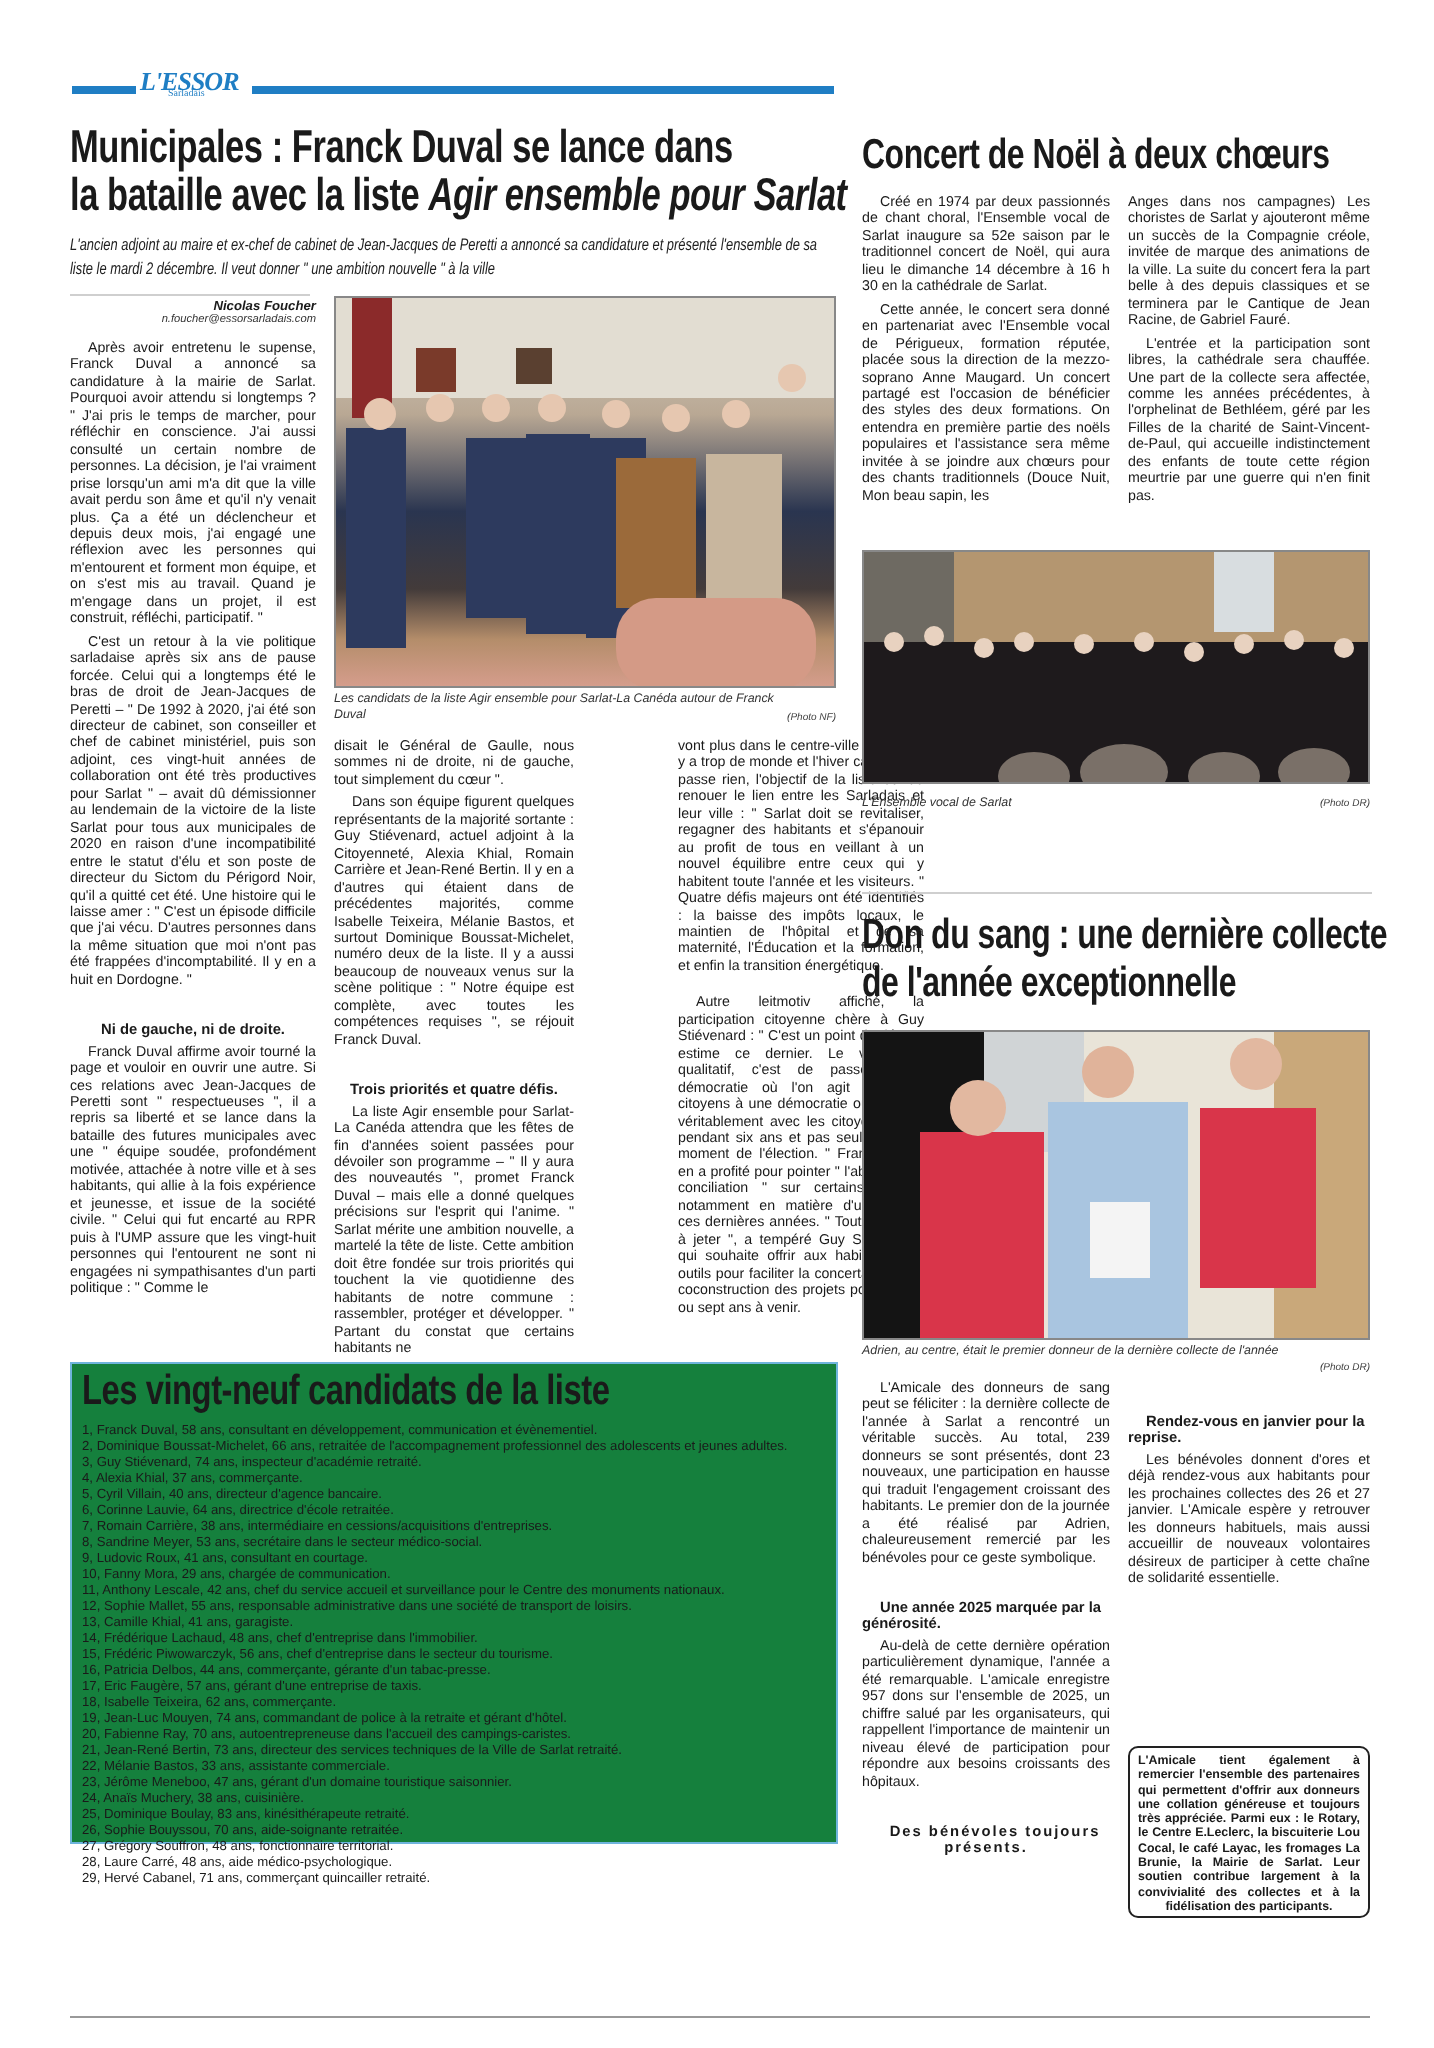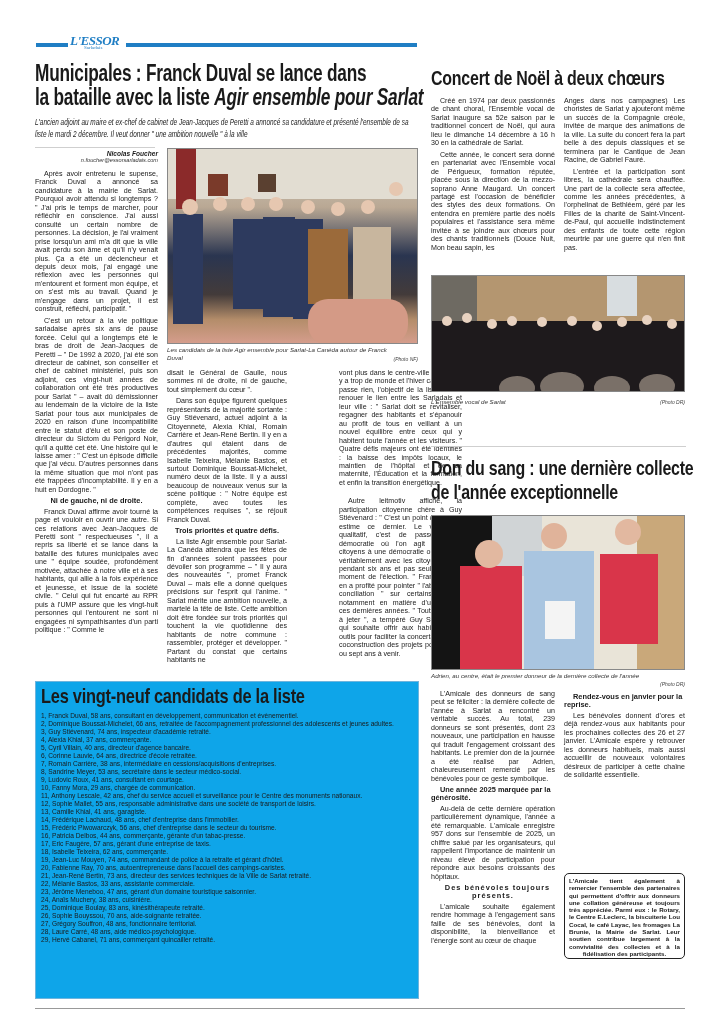--- a/index.html
+++ b/index.html
@@ -1,20 +1,20 @@
 <!DOCTYPE html>
 <html><head>
 <meta charset="utf-8">
 <style>
 *{box-sizing:border-box;margin:0;padding:0}
 body{width:717px;height:1024px;background:#fff;position:relative;overflow:hidden;font-family:"Liberation Sans",sans-serif;color:#1a1a1a}
 .abs{position:absolute}
 .txt{font-size:7.1px;line-height:8.45px;text-align:justify;hyphens:auto}
 .txt p{text-indent:9px;margin-bottom:3px}
-.txt h4{font-size:7.4px;font-weight:bold;text-align:center;margin:3px 0 2px}
+.txt h4{font-size:7.4px;font-weight:bold;text-align:center;margin:17px 0 2px}
 .condensed{font-family:"Liberation Sans",sans-serif;font-weight:bold;transform-origin:left top;white-space:nowrap;letter-spacing:-0.3px}
 .rule{position:absolute;height:1px;background:#cfcfcf}
 .caption{font-size:6.2px;font-style:italic;color:#333;line-height:7.5px}
 .credit{font-size:5px;font-style:italic;color:#444;text-align:right}
 .photo{position:absolute;overflow:hidden;border:1px solid #888}
 </style>
 </head>
 <body>
 
 <div class="abs" style="left:36px;top:38px;width:381px;height:14px;">
@@ -82,21 +82,21 @@
   <p>Dans son équipe figurent quelques représentants de la majorité sortante : Guy Stiévenard, actuel adjoint à la Citoyenneté, Alexia Khial, Romain Carrière et Jean-René Bertin. Il y en a d'autres qui étaient dans de précédentes majorités, comme Isabelle Teixeira, Mélanie Bastos, et surtout Dominique Boussat-Michelet, numéro deux de la liste. Il y a aussi beaucoup de nouveaux venus sur la scène politique : " Notre équipe est complète, avec toutes les compétences requises ", se réjouit Franck Duval.</p>
   <h4>Trois priorités et quatre défis.</h4>
   <p>La liste Agir ensemble pour Sarlat-La Canéda attendra que les fêtes de fin d'années soient passées pour dévoiler son programme – " Il y aura des nouveautés ", promet Franck Duval – mais elle a donné quelques précisions sur l'esprit qui l'anime. " Sarlat mérite une ambition nouvelle, a martelé la tête de liste. Cette ambition doit être fondée sur trois priorités qui touchent la vie quotidienne des habitants de notre commune : rassembler, protéger et développer. " Partant du constat que certains habitants ne</p>
 </div>
 
 <div class="abs txt" style="left:295px;top:369px;width:123px;margin-left:44px;">
   <p style="text-indent:0;margin-bottom:10px">vont plus dans le centre-ville l'été car il y a trop de monde et l'hiver car il ne s'y passe rien, l'objectif de la liste est de renouer le lien entre les Sarladais et leur ville : " Sarlat doit se revitaliser, regagner des habitants et s'épanouir au profit de tous en veillant à un nouvel équilibre entre ceux qui y habitent toute l'année et les visiteurs. " Quatre défis majeurs ont été identifiés : la baisse des impôts locaux, le maintien de l'hôpital et de sa maternité, l'Éducation et la formation, et enfin la transition énergétique.</p>
   <p>Autre leitmotiv affiché, la participation citoyenne chère à Guy Stiévenard : " C'est un point de départ, estime ce dernier. Le vrai saut qualitatif, c'est de passer d'une démocratie où l'on agit pour les citoyens à une démocratie où l'on agit véritablement avec les citoyens et ce pendant six ans et pas seulement au moment de l'élection. " Franck Duval en a profité pour pointer " l'absence de conciliation " sur certains projets, notamment en matière d'urbanisme, ces dernières années. " Tout n'est pas à jeter ", a tempéré Guy Stiévenard, qui souhaite offrir aux habitants des outils pour faciliter la concertation et la coconstruction des projets pour les six ou sept ans à venir.</p>
 </div>
 
-<div class="abs" style="left:35px;top:681px;width:384px;height:318px;background:#0ea5e9;border:1px solid #6fb4dc;">
+<div class="abs" style="left:35px;top:681px;width:384px;height:241px;background:#15803d;border:1px solid #6fb4dc;">
   <div class="abs condensed" style="left:5px;top:3px;font-size:21px;line-height:22px;transform:scaleX(0.78);">Les vingt-neuf candidats de la liste</div>
   <ol class="abs" id="cand-list" style="left:5px;top:30px;width:375px;list-style:none;font-size:6.6px;line-height:8.0px;color:#1a1a1a;">
       <li style="padding-left: 8px; text-indent: -8px;">1, Franck Duval, 58 ans, consultant en développement, communication et évènementiel.</li>
       <li style="padding-left: 8px; text-indent: -8px;">2, Dominique Boussat-Michelet, 66 ans, retraitée de l'accompagnement professionnel des adolescents et jeunes adultes.</li>
       <li style="padding-left: 8px; text-indent: -8px;">3, Guy Stiévenard, 74 ans, inspecteur d'académie retraité.</li>
       <li style="padding-left: 8px; text-indent: -8px;">4, Alexia Khial, 37 ans, commerçante.</li>
       <li style="padding-left: 8px; text-indent: -8px;">5, Cyril Villain, 40 ans, directeur d'agence bancaire.</li>
       <li style="padding-left: 8px; text-indent: -8px;">6, Corinne Lauvie, 64 ans, directrice d'école retraitée.</li>
       <li style="padding-left: 8px; text-indent: -8px;">7, Romain Carrière, 38 ans, intermédiaire en cessions/acquisitions d'entreprises.</li>
       <li style="padding-left: 8px; text-indent: -8px;">8, Sandrine Meyer, 53 ans, secrétaire dans le secteur médico-social.</li>
@@ -186,21 +186,20 @@
   </svg>
 </div>
 <div class="abs caption" style="left:431px;top:672px;width:254px;">Adrien, au centre, était le premier donneur de la dernière collecte de l'année</div>
 <div class="abs credit" style="left:630px;top:681px;width:55px;">(Photo DR)</div>
 
 <div class="abs txt" style="left:431px;top:690px;width:124px;">
   <p>L'Amicale des donneurs de sang peut se féliciter : la dernière collecte de l'année à Sarlat a rencontré un véritable succès. Au total, 239 donneurs se sont présentés, dont 23 nouveaux, une participation en hausse qui traduit l'engagement croissant des habitants. Le premier don de la journée a été réalisé par Adrien, chaleureusement remercié par les bénévoles pour ce geste symbolique.</p>
   <h4 style="text-align:left;text-indent:9px">Une année 2025 marquée par la générosité.</h4>
   <p>Au-delà de cette dernière opération particulièrement dynamique, l'année a été remarquable. L'amicale enregistre 957 dons sur l'ensemble de 2025, un chiffre salué par les organisateurs, qui rappellent l'importance de maintenir un niveau élevé de participation pour répondre aux besoins croissants des hôpitaux.</p>
   <h4 style="text-align:center;text-indent:9px;letter-spacing:1px">Des bénévoles toujours présents.</h4>
-  <p>L'amicale souhaite également rendre hommage à l'engagement sans faille de ses bénévoles, dont la disponibilité, la bienveillance et l'énergie sont au cœur de chaque</p>
 </div>
 
 <div class="abs txt" style="left:564px;top:690px;width:121px;">
   <h4 style="text-align:left;text-indent:9px">Rendez-vous en janvier pour la reprise.</h4>
   <p>Les bénévoles donnent d'ores et déjà rendez-vous aux habitants pour les prochaines collectes des 26 et 27 janvier. L'Amicale espère y retrouver les donneurs habituels, mais aussi accueillir de nouveaux volontaires désireux de participer à cette chaîne de solidarité essentielle.</p>
 </div>
 
 <div class="abs" style="left:564px;top:873px;width:121px;height:86px;border:1px solid #222;border-radius:5px;padding:3px 4px;">
   <div style="font-size:6.2px;line-height:7.3px;font-weight:bold;text-align:justify;text-align-last:center">L'Amicale tient également à remercier l'ensemble des partenaires qui permettent d'offrir aux donneurs une collation généreuse et toujours très appréciée. Parmi eux : le Rotary, le Centre E.Leclerc, la biscuiterie Lou Cocal, le café Layac, les fromages La Brunie, la Mairie de Sarlat. Leur soutien contribue largement à la convivialité des collectes et à la fidélisation des participants.</div>
 </div>

